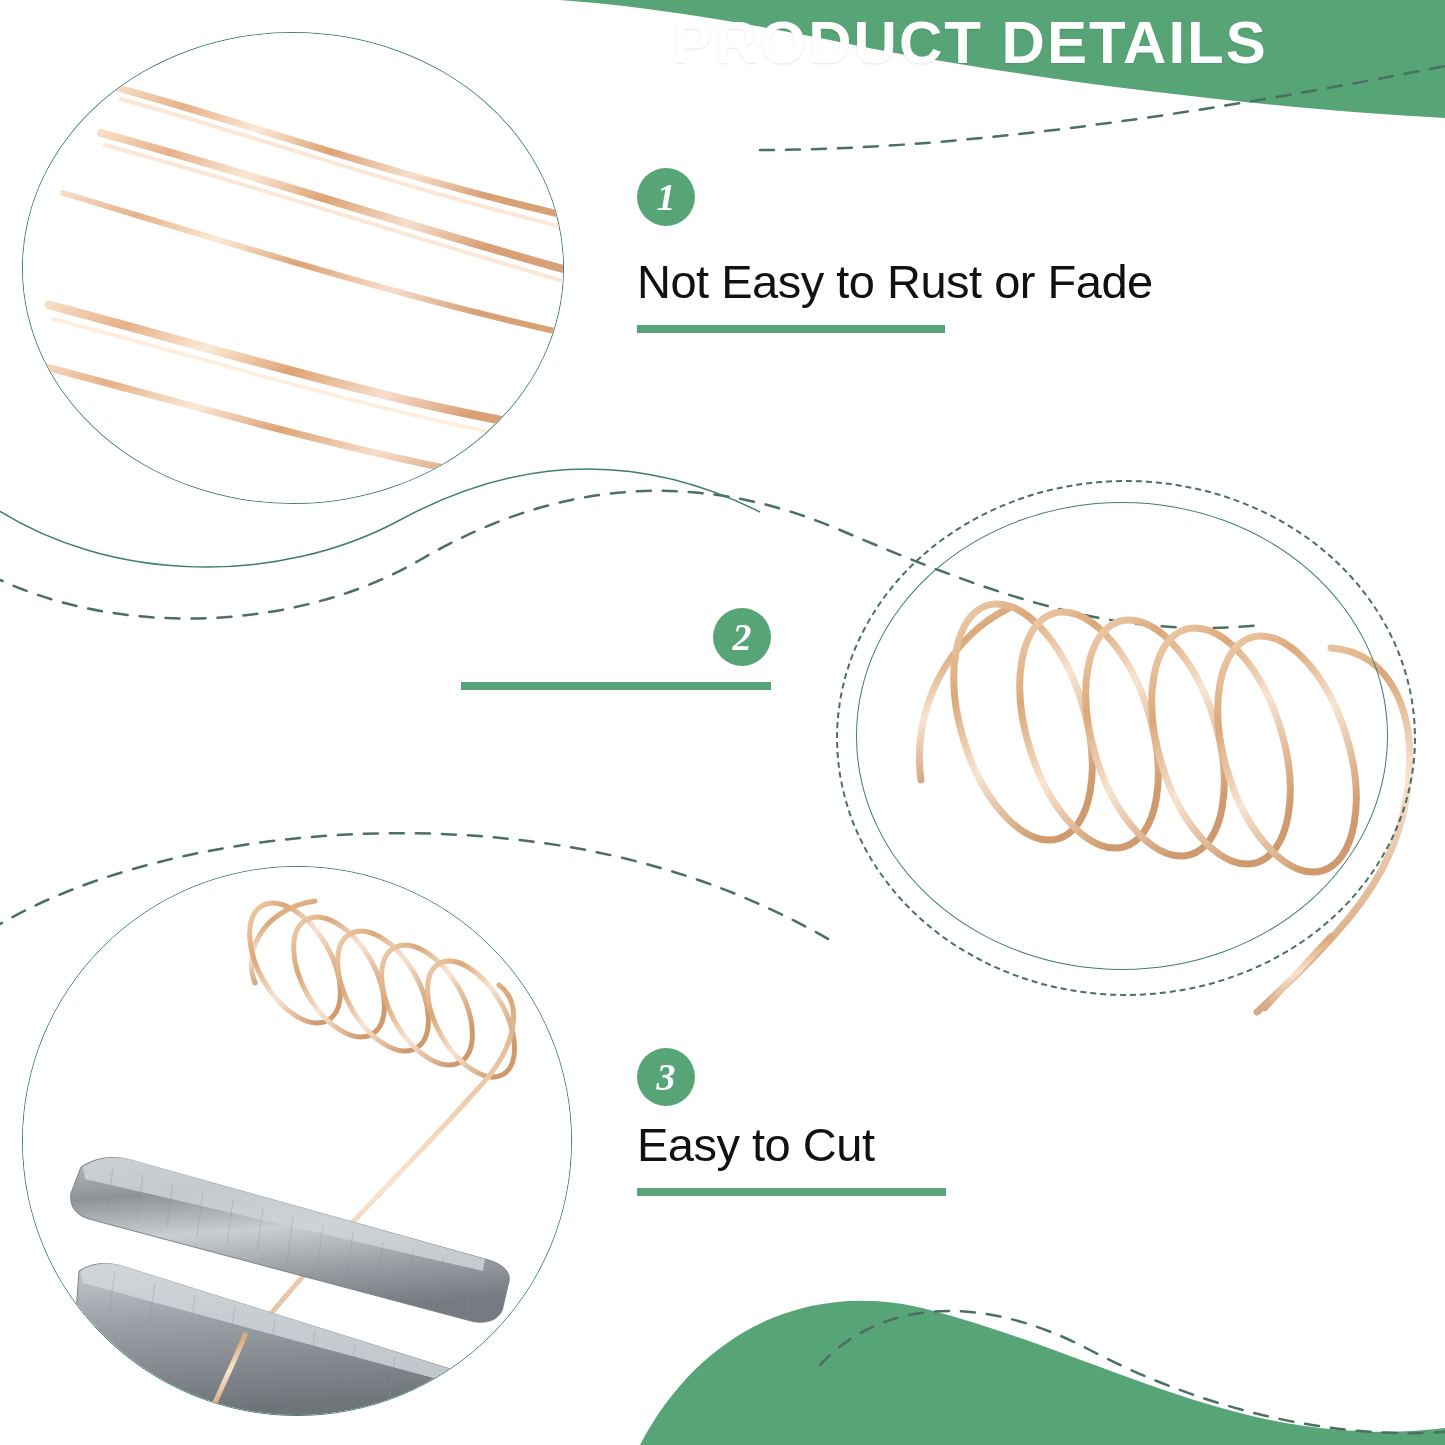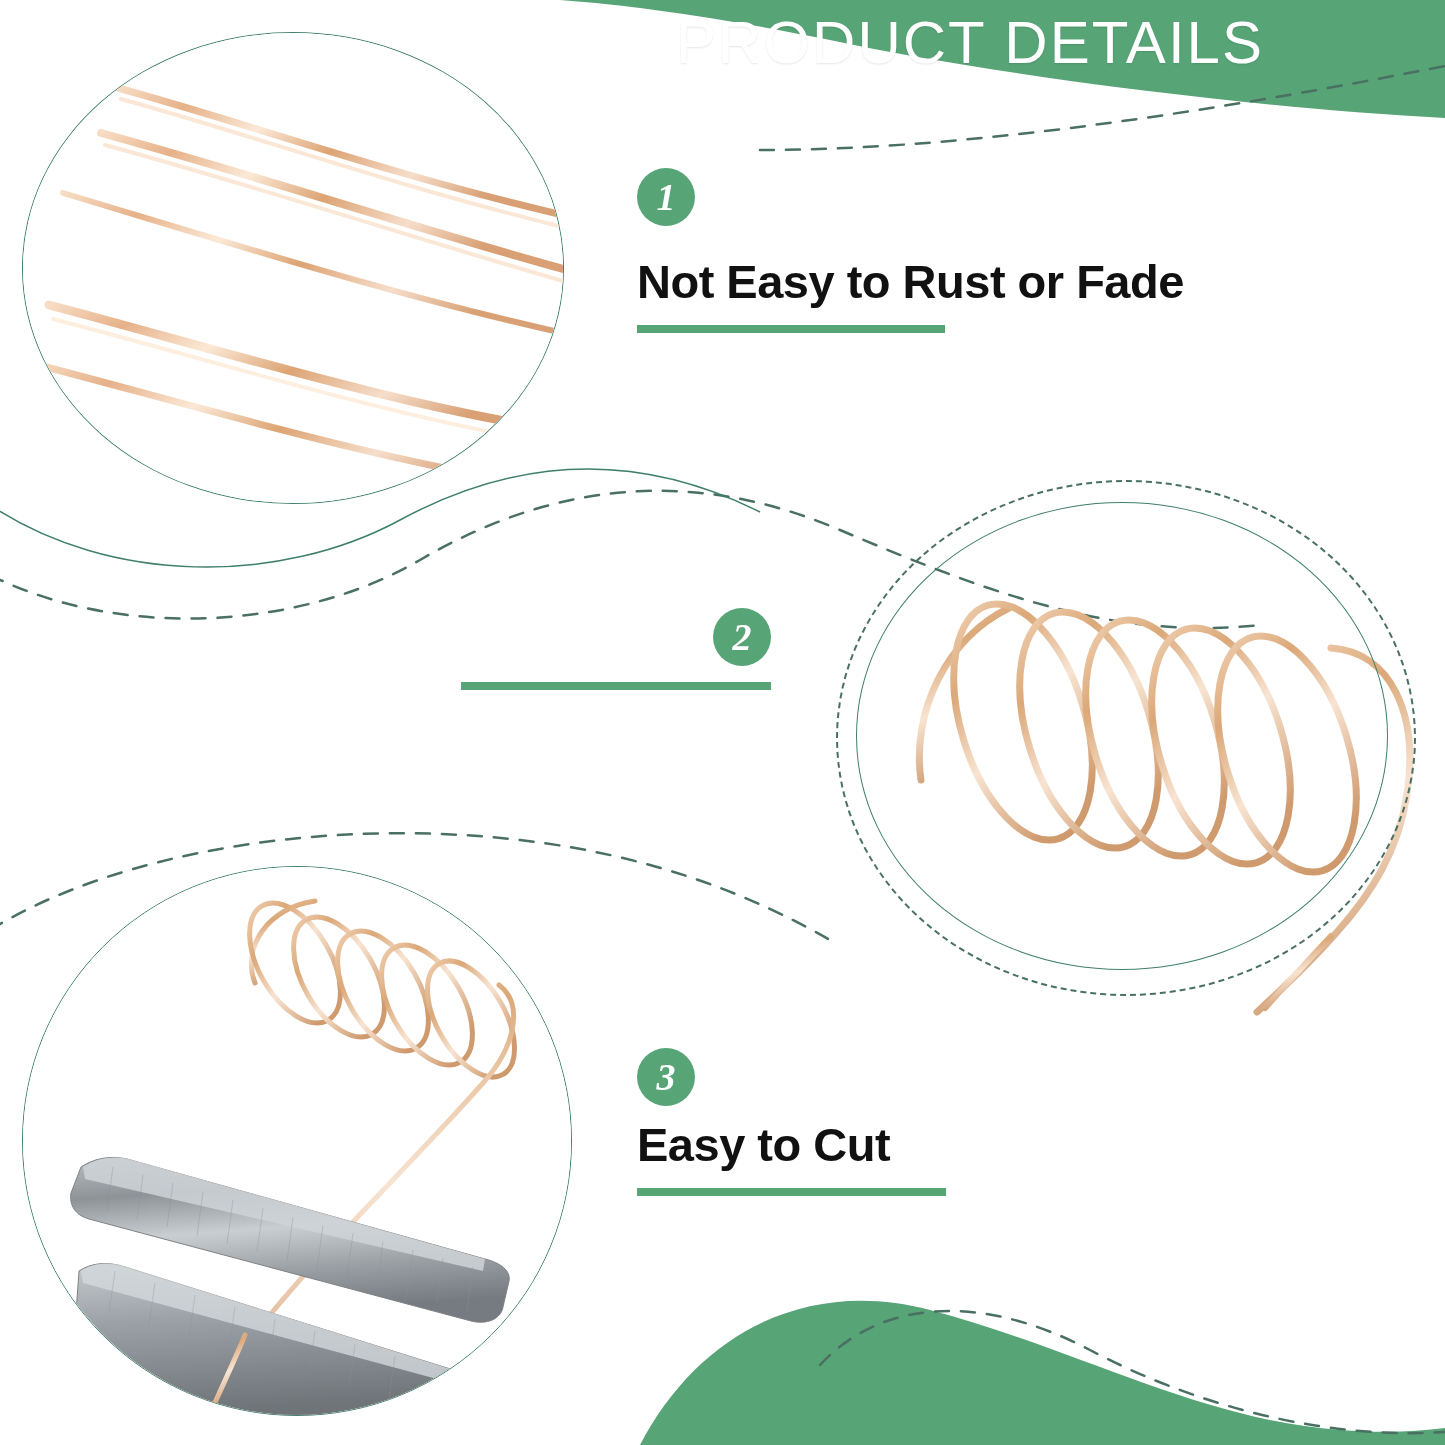--- a/index.html
+++ b/index.html
@@ -24,21 +24,21 @@
     pointer-events: none;
   }
   
   .header-title {
     position: absolute;
     left: 620px;
     top: 8px;
     width: 700px;
     text-align: center;
     font-family: "Liberation Sans", sans-serif;
-    font-weight: normal;
+    font-weight: bold;
     font-size: 60px;
     letter-spacing: 2px;
     color: #ffffff;
     text-shadow: 0 1px 2px rgba(0,0,0,0.10);
     white-space: nowrap;
   }
   
   .feature {
     position: absolute;
   }
@@ -50,21 +50,21 @@
     color: #ffffff;
     font-family: "Liberation Serif", serif;
     font-style: italic;
     font-weight: bold;
     font-size: 38px;
     line-height: 58px;
     text-align: center;
   }
   .feature-title {
     font-family: "Liberation Sans", sans-serif;
-    font-weight: bold;
+    font-weight: normal;
     font-size: 47px;
     color: #111111;
     letter-spacing: -0.5px;
     white-space: nowrap;
   }
   .rule {
     height: 8px;
     background: #57a476;
   }
   .f-left   { text-align: left; }

